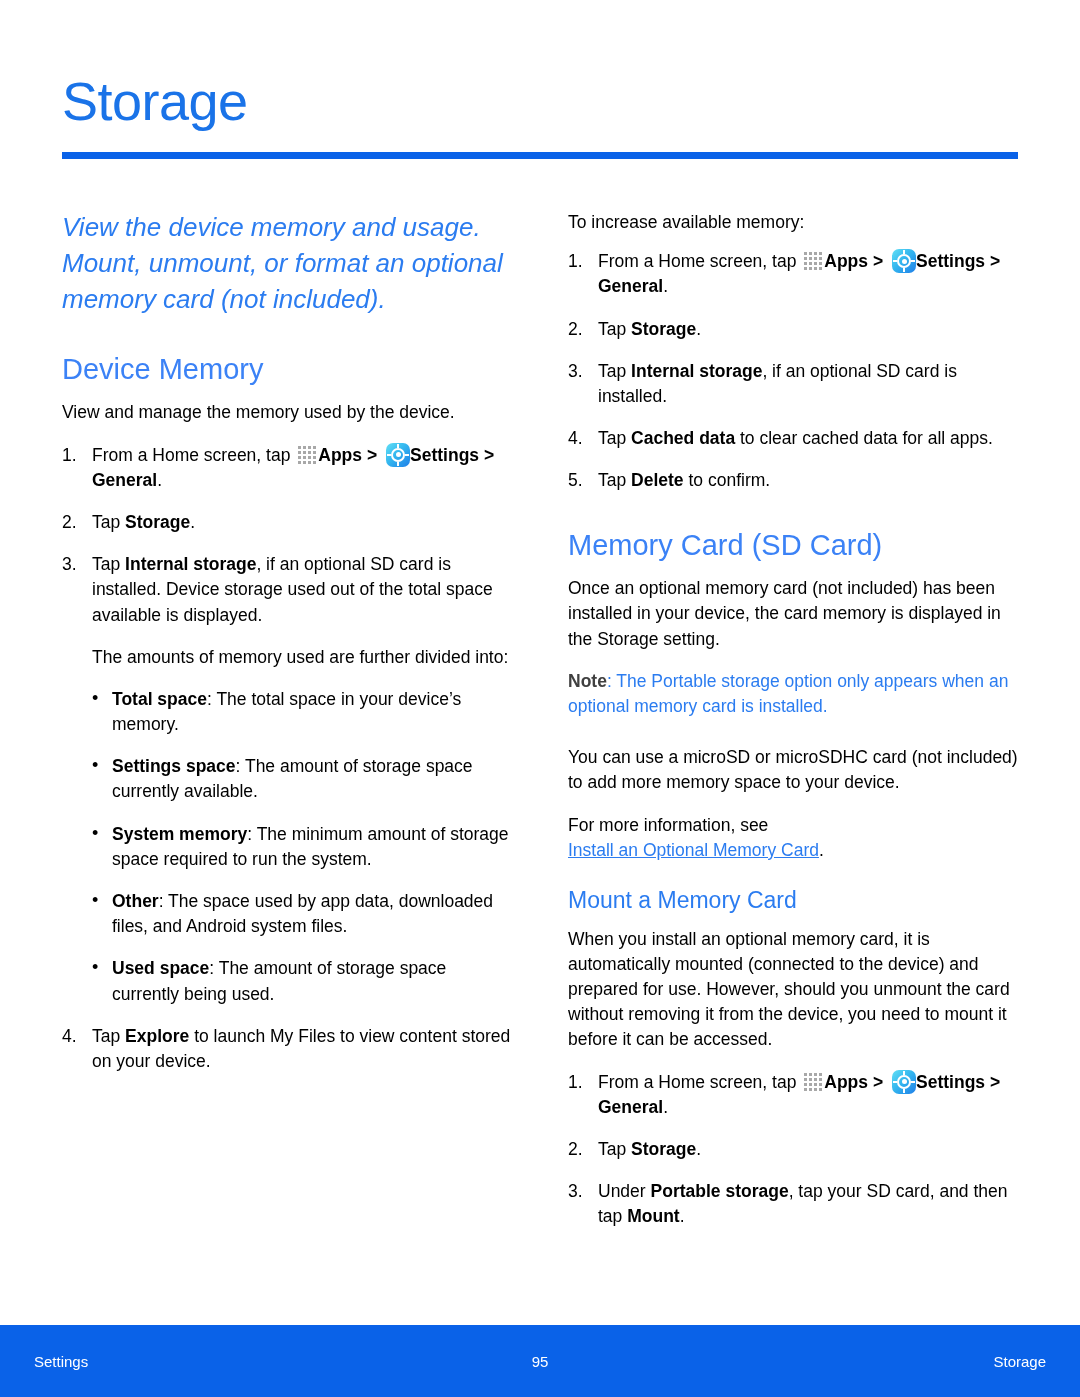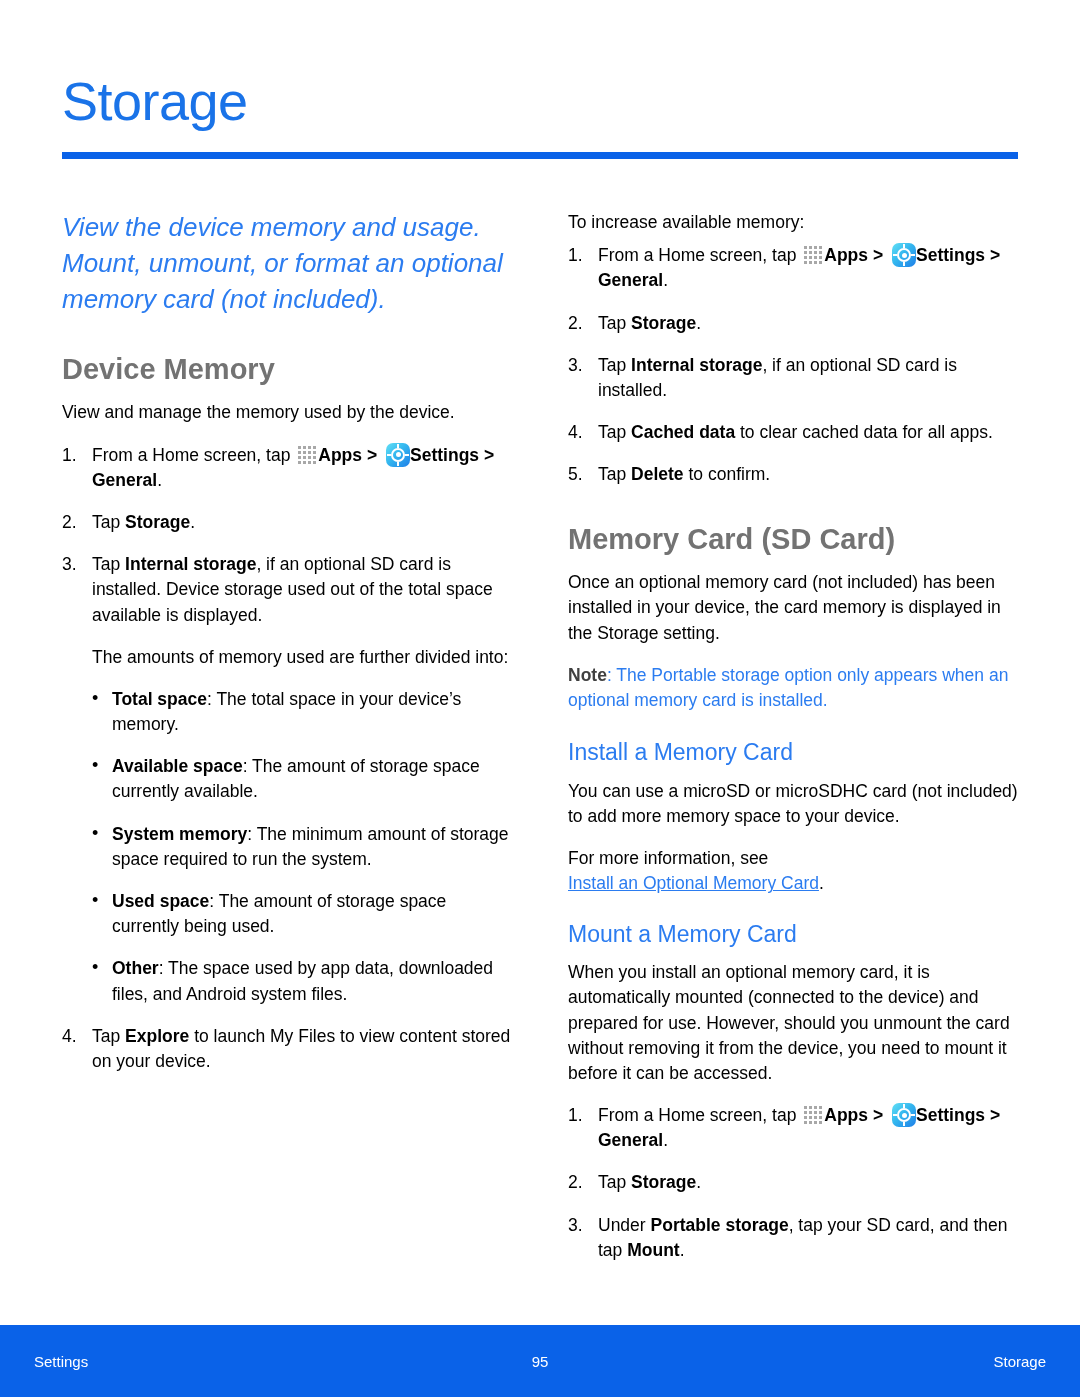--- a/index.html
+++ b/index.html
@@ -53,39 +53,39 @@
     font-size: 26px;
     font-style: italic;
     color: #2b7cf0;
     line-height: 1.38;
     margin: 0 0 34px 0;
     font-weight: 400;
   }
 
   h2.section {
     font-size: 29px;
-    font-weight: 700;
-    color: #737373;
+    font-weight: 400;
+    color: #3b82f6;
     margin: 0 0 14px 0;
     line-height: 1.2;
   }
   h3.subsection {
     font-size: 23px;
     font-weight: 400;
     color: #2b7cf0;
     margin: 0 0 12px 0;
     line-height: 1.2;
   }
 
   p.body {
     font-size: 17.5px;
     line-height: 1.44;
     margin: 0 0 17px 0;
   }
-  p.tight { margin-bottom: 8px; }
+  p.tight { margin-bottom: 14px; }
 
   .note {
     font-size: 17.5px;
     line-height: 1.44;
     color: #2b7cf0;
     margin: 0 0 26px 0;
   }
   .note b { font-weight: bold; color: #404040; }
 
   a.link {
@@ -246,24 +246,24 @@
       </li>
       <li>
         <span>Tap </span><b>Internal storage</b><span>, if an optional SD card is installed. Device storage used out of the total space available is displayed.</span>
       </li>
     </ol>
 
     <p class="sub-para">The amounts of memory used are further divided into:</p>
 
     <ul class="bullets">
       <li><b>Total space</b><span>: The total space in your device’s memory.</span></li>
-      <li><b>Available space</b><span>: The amount of storage space currently available.</span></li>
+      <li><b>Settings space</b><span>: The amount of storage space currently available.</span></li>
       <li><b>System memory</b><span>: The minimum amount of storage space required to run the system.</span></li>
+      <li><b>Other</b><span>: The space used by app data, downloaded files, and Android system files.</span></li>
       <li><b>Used space</b><span>: The amount of storage space currently being used.</span></li>
-      <li><b>Other</b><span>: The space used by app data, downloaded files, and Android system files.</span></li>
     </ul>
 
     <ol class="steps" start="4" style="counter-reset: step 3;">
       <li>
         <span>Tap </span><b>Explore</b><span> to launch My Files to view content stored on your device.</span>
       </li>
     </ol>
 
   </div>
 
@@ -303,21 +303,20 @@
         <span>Tap </span><b>Delete</b><span> to confirm.</span>
       </li>
     </ol>
 
     <h2 class="section" style="margin-top:34px">Memory Card (SD Card)</h2>
 
     <p class="body">Once an optional memory card (not included) has been installed in your device, the card memory is displayed in the Storage setting.</p>
 
     <p class="note"><b>Note</b><span>: The Portable storage option only appears when an optional memory card is installed.</span></p>
 
-    <h3 class="subsection">Install a Memory Card</h3>
 
     <p class="body">You can use a microSD or microSDHC card (not included) to add more memory space to your device.</p>
 
     <p class="body"><span>For more information, see</span><br><a class="link" href="#">Install an Optional Memory Card</a><span>.</span></p>
 
     <h3 class="subsection" style="margin-top:24px">Mount a Memory Card</h3>
 
     <p class="body">When you install an optional memory card, it is automatically mounted (connected to the device) and prepared for use. However, should you unmount the card without removing it from the device, you need to mount it before it can be accessed.</p>
 
     <ol class="steps">

